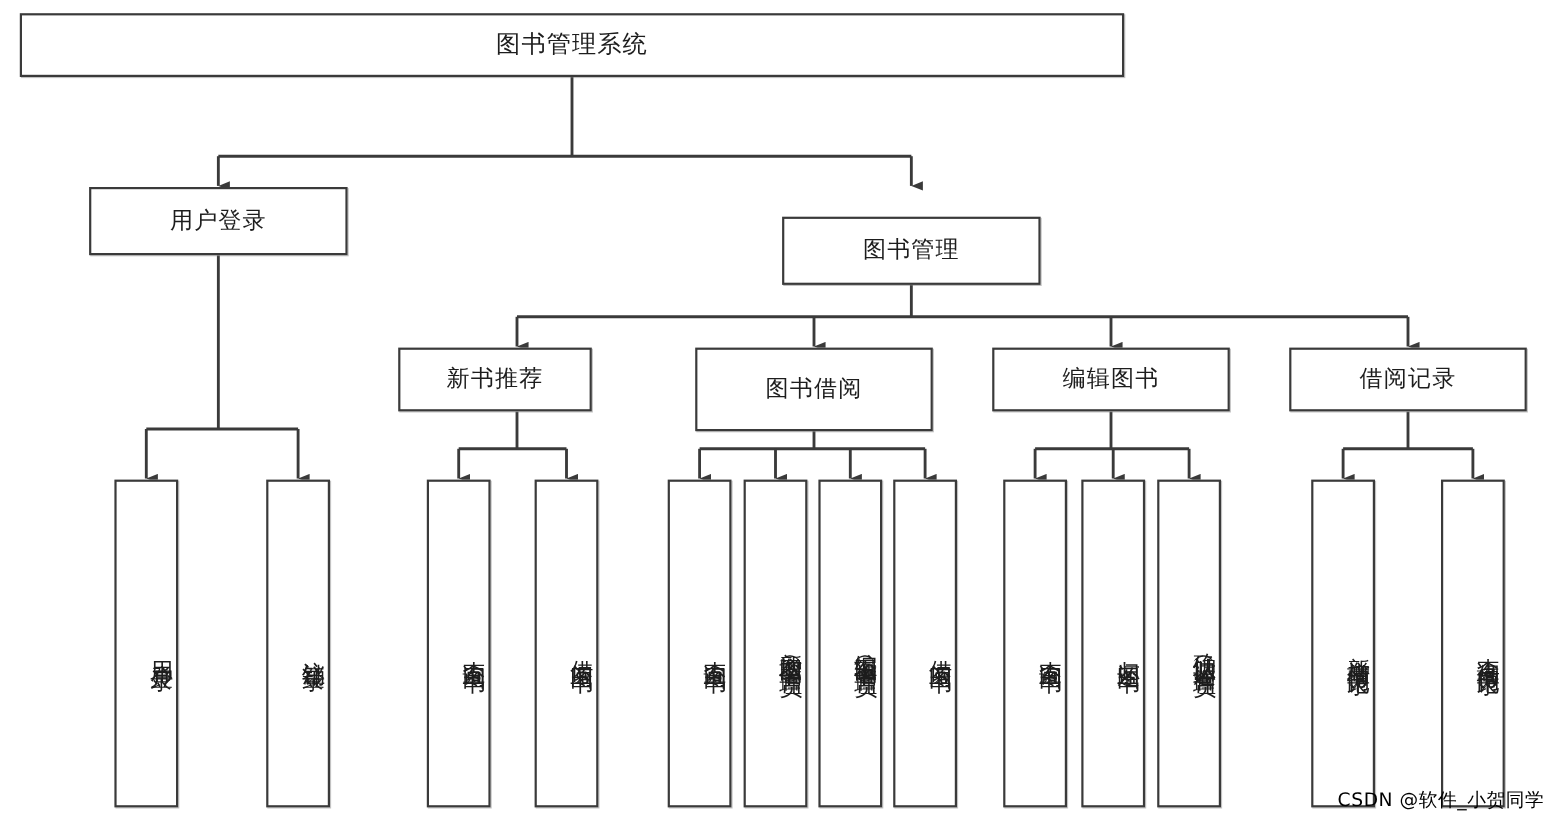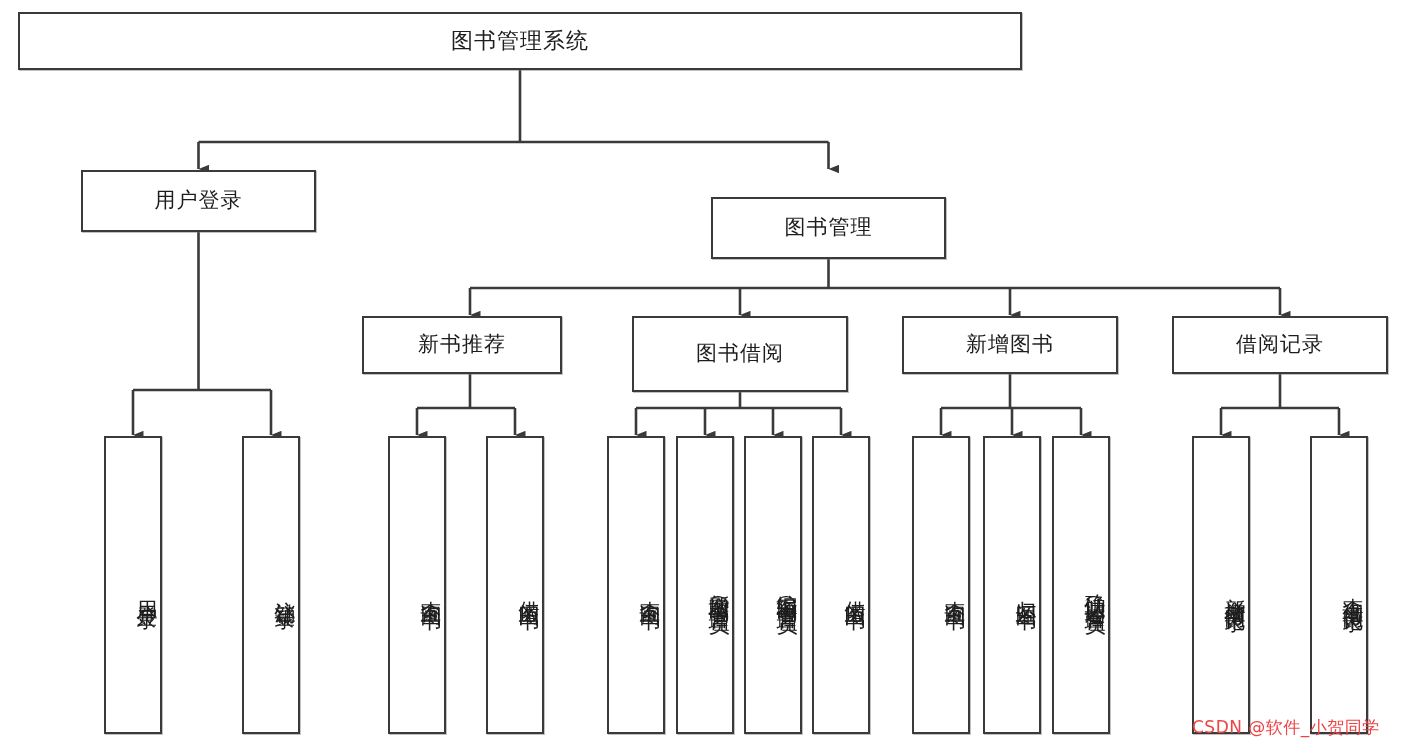--- a/index.html
+++ b/index.html
@@ -121,28 +121,28 @@
     <span>图书管理系统</span>
   </div>
 
   <div class="node horiz" id="n-user-login" style="left: 81px; top: 170px; width: 235px; height: 62px;">
     <span>用户登录</span>
   </div>
   <div class="node horiz" id="n-book-manage" style="left: 711px; top: 170px; width: 235px; height: 62px; margin-top: 27px;">
     <span>图书管理</span>
   </div>
 
-  <div class="node horiz" id="n-new-book-rec" style="left: 362px; top: 316px; width: 200px; height: 58px;">
+  <div class="node horiz" id="n-new-book-rec" style="left: 362px; top: 316px; width: 176px; height: 58px;">
     <span>新书推荐</span>
   </div>
   <div class="node horiz" id="n-book-borrow" style="left: 632px; top: 316px; width: 216px; height: 76px;">
     <span>图书借阅</span>
   </div>
   <div class="node horiz" id="n-current-borrow" style="left: 902px; top: 316px; width: 216px; height: 58px;">
-    <span>新增图书</span>
+    <span>编辑图书</span>
   </div>
   <div class="node horiz" id="n-borrow-record" style="left: 1172px; top: 316px; width: 216px; height: 58px;">
     <span>借阅记录</span>
   </div>
 
   <div class="node vert" id="n-leaf-0" style="left: 104px; top: 436px; width: 58px; height: 298px;">
     <span>用户登录</span>
   </div>
   <div class="node vert" id="n-leaf-1" style="left: 242px; top: 436px; width: 58px; height: 298px;">
     <span>注销登录</span>
@@ -174,14 +174,14 @@
   <div class="node vert" id="n-leaf-10" style="left: 1052px; top: 436px; width: 58px; height: 298px;">
     <span>确认归还（管理员）</span>
   </div>
   <div class="node vert" id="n-leaf-11" style="left: 1192px; top: 436px; width: 58px; height: 298px;">
     <span>新增借阅记录</span>
   </div>
   <div class="node vert" id="n-leaf-12" style="left: 1310px; top: 436px; width: 58px; height: 298px;">
     <span>查询借阅记录</span>
   </div>
 
-  <div id="watermark" style="left: 1192px; top: 716px; color: #ef4444;">CSDN @软件_小贺同学</div>
+  <div id="watermark" style="left: 1192px; top: 716px; color: #000000; padding-left: 24px;">CSDN @软件_小贺同学</div>
 </div>
 
 </body></html>

